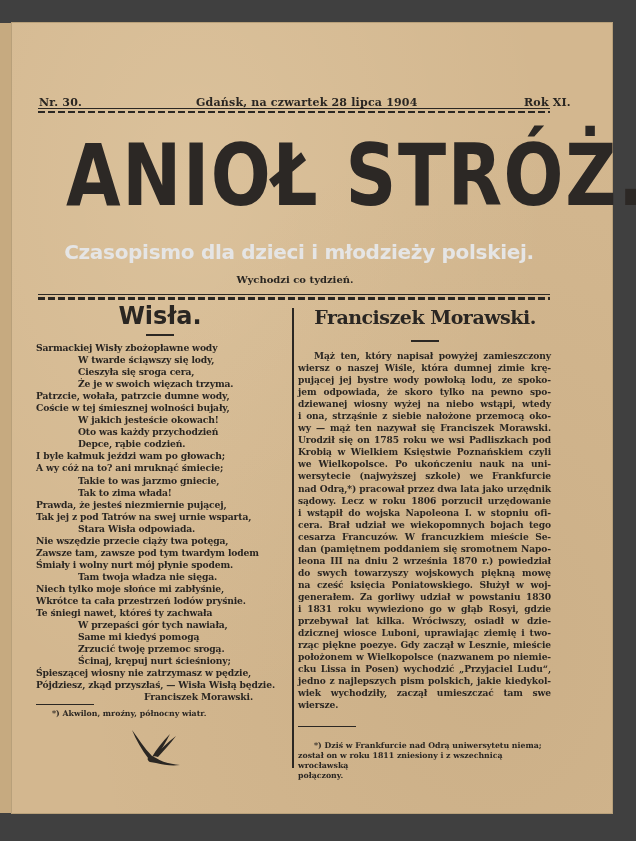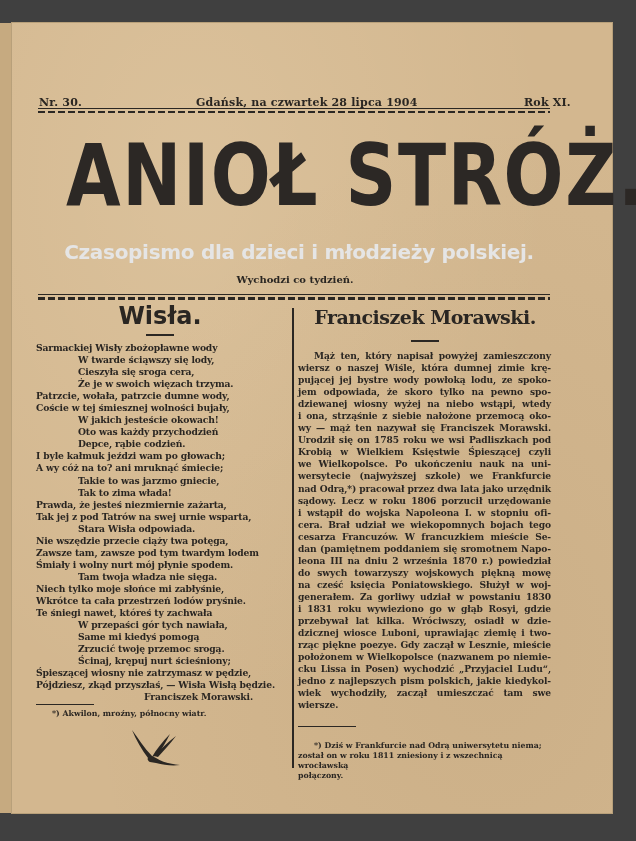--- a/index.html
+++ b/index.html
@@ -59,21 +59,21 @@
     <div class="ind">Że je w swoich więzach trzyma.</div>
     <div>Patrzcie, wołała, patrzcie dumne wody,</div>
     <div>Coście w tej śmiesznej wolności bujały,</div>
     <div class="ind">W jakich jesteście okowach!</div>
     <div class="ind">Oto was każdy przychodzień</div>
     <div class="ind">Depce, rąbie codzień.</div>
     <div>I byle kałmuk jeździ wam po głowach;</div>
     <div>A wy cóż na to? ani mruknąć śmiecie;</div>
     <div class="ind">Takie to was jarzmo gniecie,</div>
     <div class="ind">Tak to zima włada!</div>
-    <div>Prawda, że jesteś niezmiernie zażarta,</div>
+    <div>Prawda, że jesteś niezmiernie pującej,</div>
     <div>Tak jej z pod Tatrów na swej urnie wsparta,</div>
     <div class="ind">Stara Wisła odpowiada.</div>
     <div>Nie wszędzie przecie ciąży twa potęga,</div>
     <div>Zawsze tam, zawsze pod tym twardym lodem</div>
     <div>Śmiały i wolny nurt mój płynie spodem.</div>
     <div class="ind">Tam twoja władza nie sięga.</div>
     <div>Niech tylko moje słońce mi zabłyśnie,</div>
     <div>Wkrótce ta cała przestrzeń lodów pryśnie.</div>
     <div>Te śniegi nawet, któreś ty zachwała</div>
     <div class="ind">W przepaści gór tych nawiała,</div>
@@ -101,21 +101,21 @@
 
 <div class="prose" id="prose">
     <div style="padding-left: 16px;">Mąż ten, który napisał powyżej zamieszczony</div>
     <div>wiersz o naszej Wiśle, która dumnej zimie krę-</div>
     <div>pującej jej bystre wody powłoką lodu, ze spoko-</div>
     <div>jem odpowiada, że skoro tylko na pewno spo-</div>
     <div>dziewanej wiosny wyżej na niebo wstąpi, wtedy</div>
     <div>i ona, strząśnie z siebie nałożone przemocą oko-</div>
     <div>wy — mąż ten nazywał się Franciszek Morawski.</div>
     <div>Urodził się on 1785 roku we wsi Padliszkach pod</div>
-    <div>Krobią w Wielkiem Księstwie Śpieszącej czyli</div>
+    <div>Krobią w Wielkiem Księstwie Poznańskiem czyli</div>
     <div>we Wielkopolsce. Po ukończeniu nauk na uni-</div>
     <div>wersytecie (najwyższej szkole) we Frankfurcie</div>
     <div>nad Odrą,*) pracował przez dwa lata jako urzędnik</div>
     <div>sądowy. Lecz w roku 1806 porzucił urzędowanie</div>
     <div>i wstąpił do wojska Napoleona I. w stopniu ofi-</div>
     <div>cera. Brał udział we wiekopomnych bojach tego</div>
     <div>cesarza Francuzów. W francuzkiem mieście Se-</div>
     <div>dan (pamiętnem poddaniem się sromotnem Napo-</div>
     <div>leona III na dniu 2 września 1870 r.) powiedział</div>
     <div>do swych towarzyszy wojskowych piękną mowę</div>

